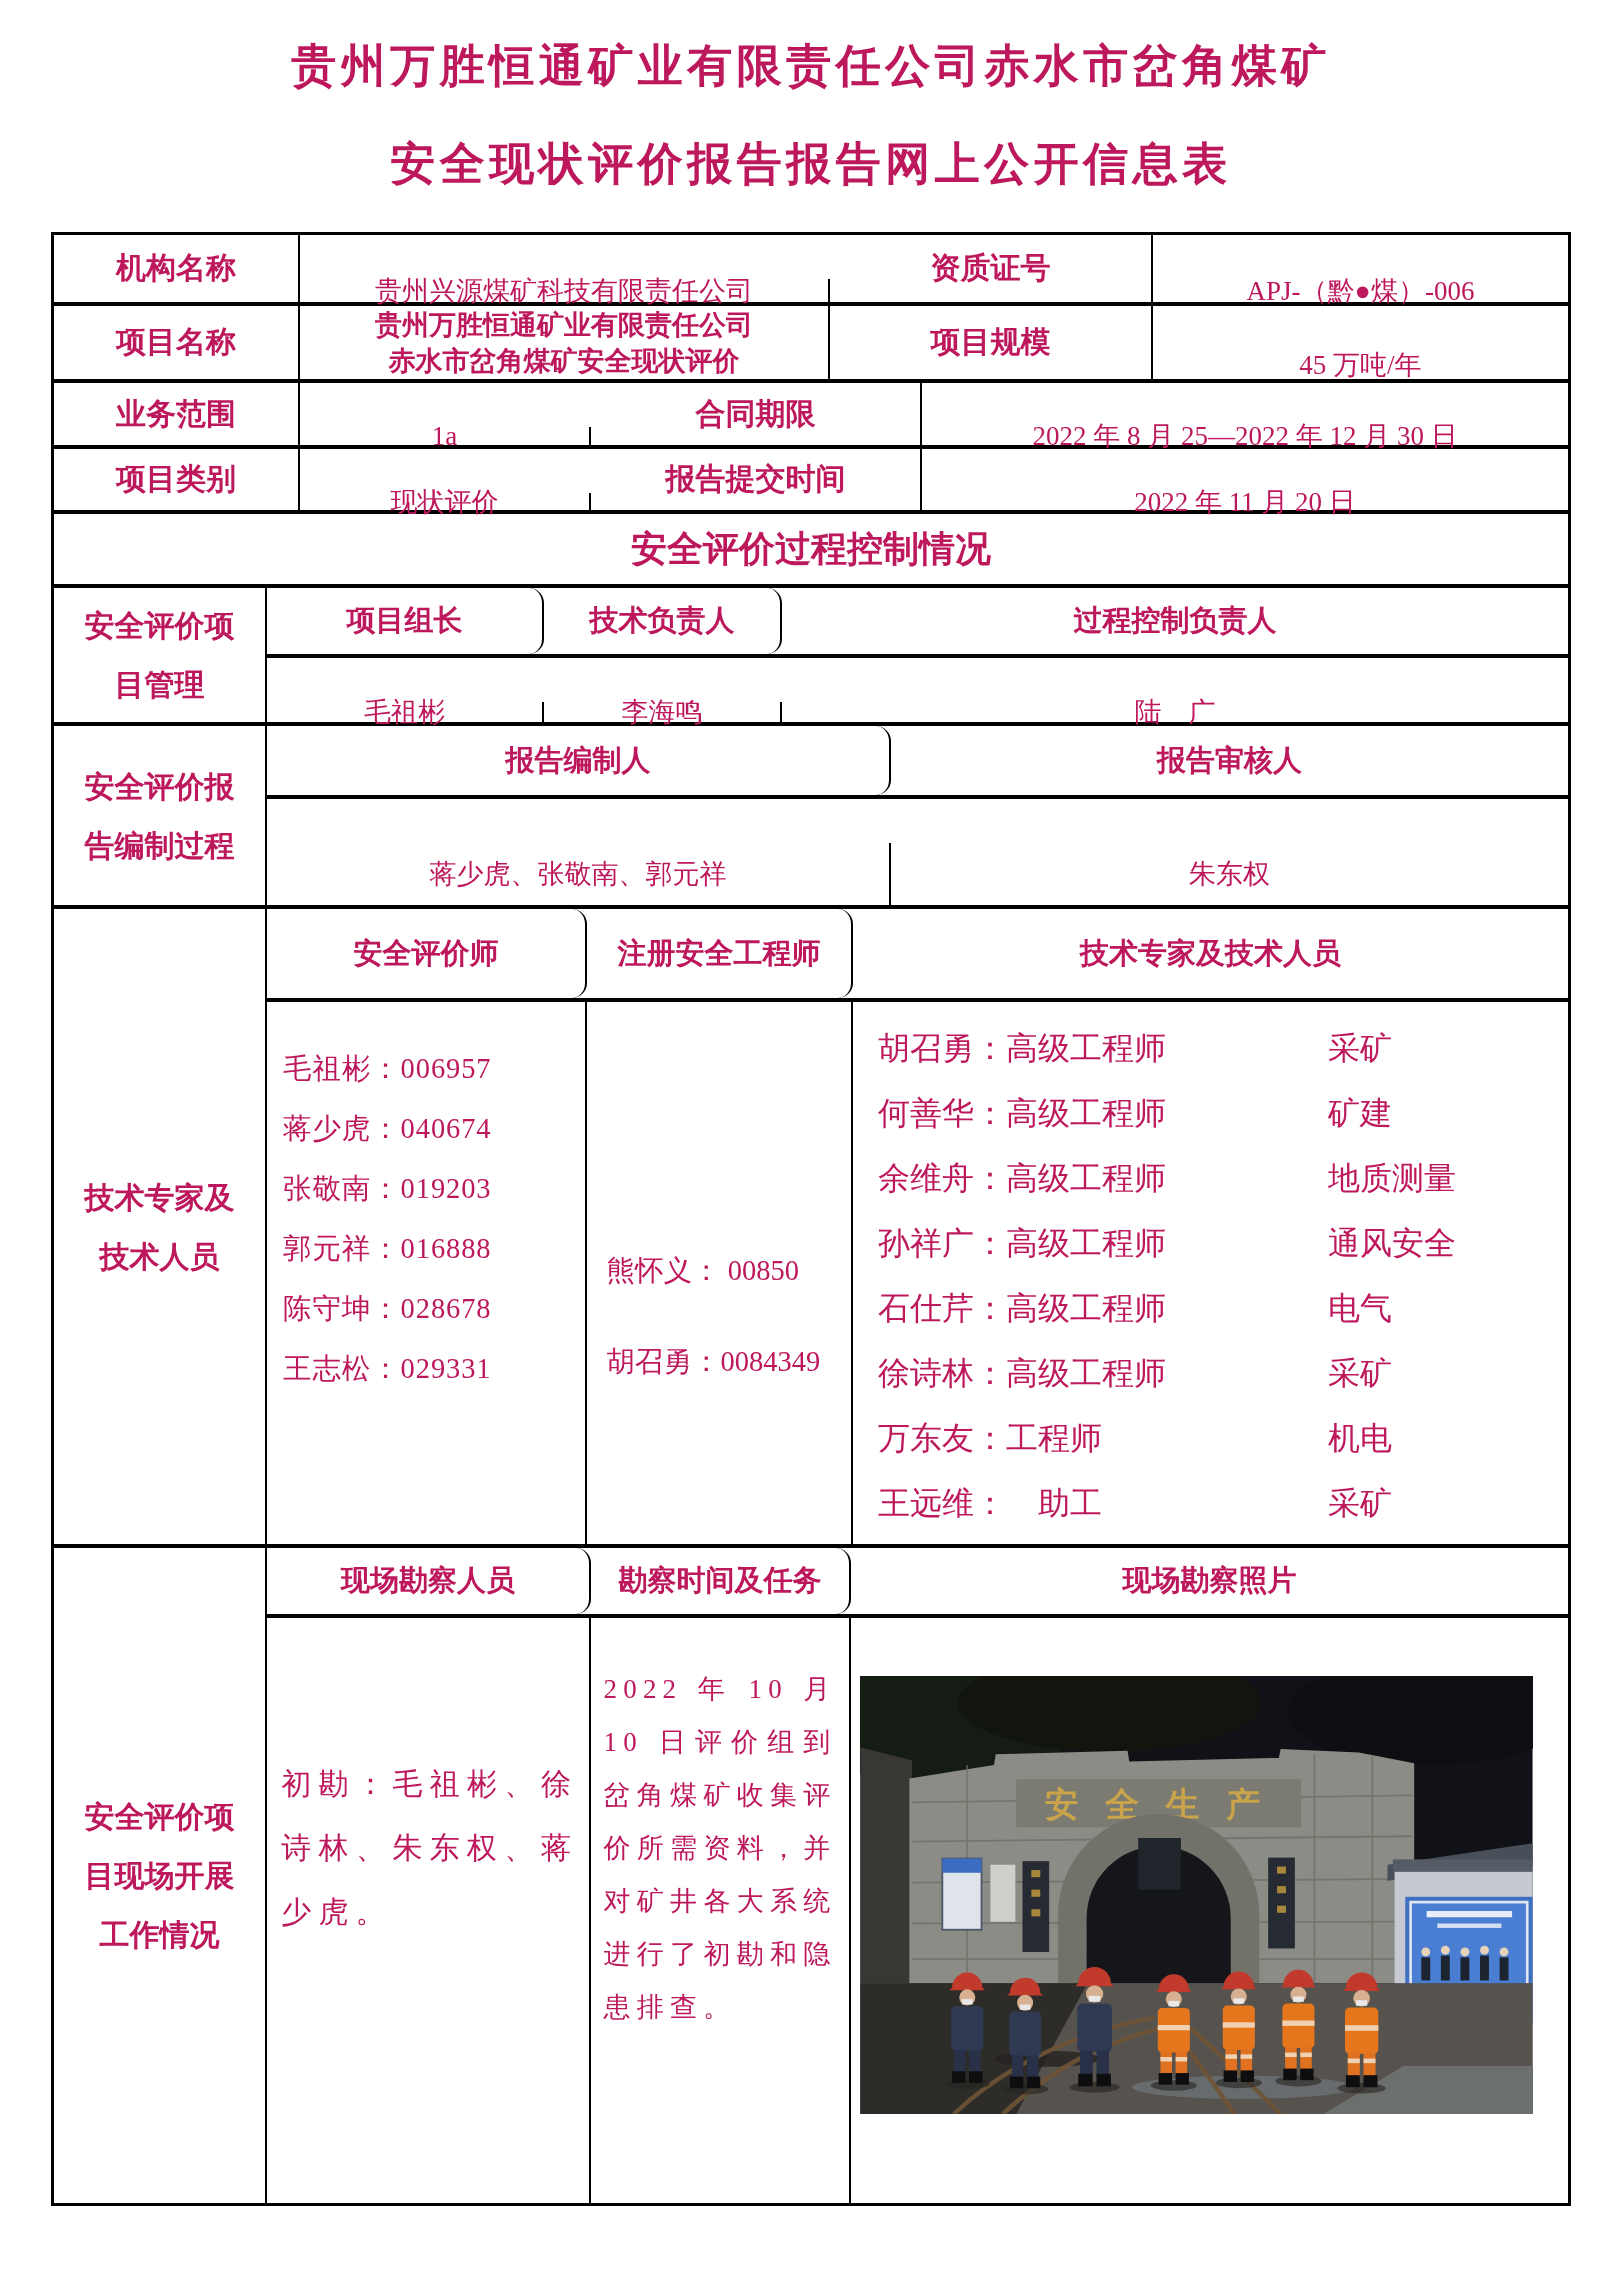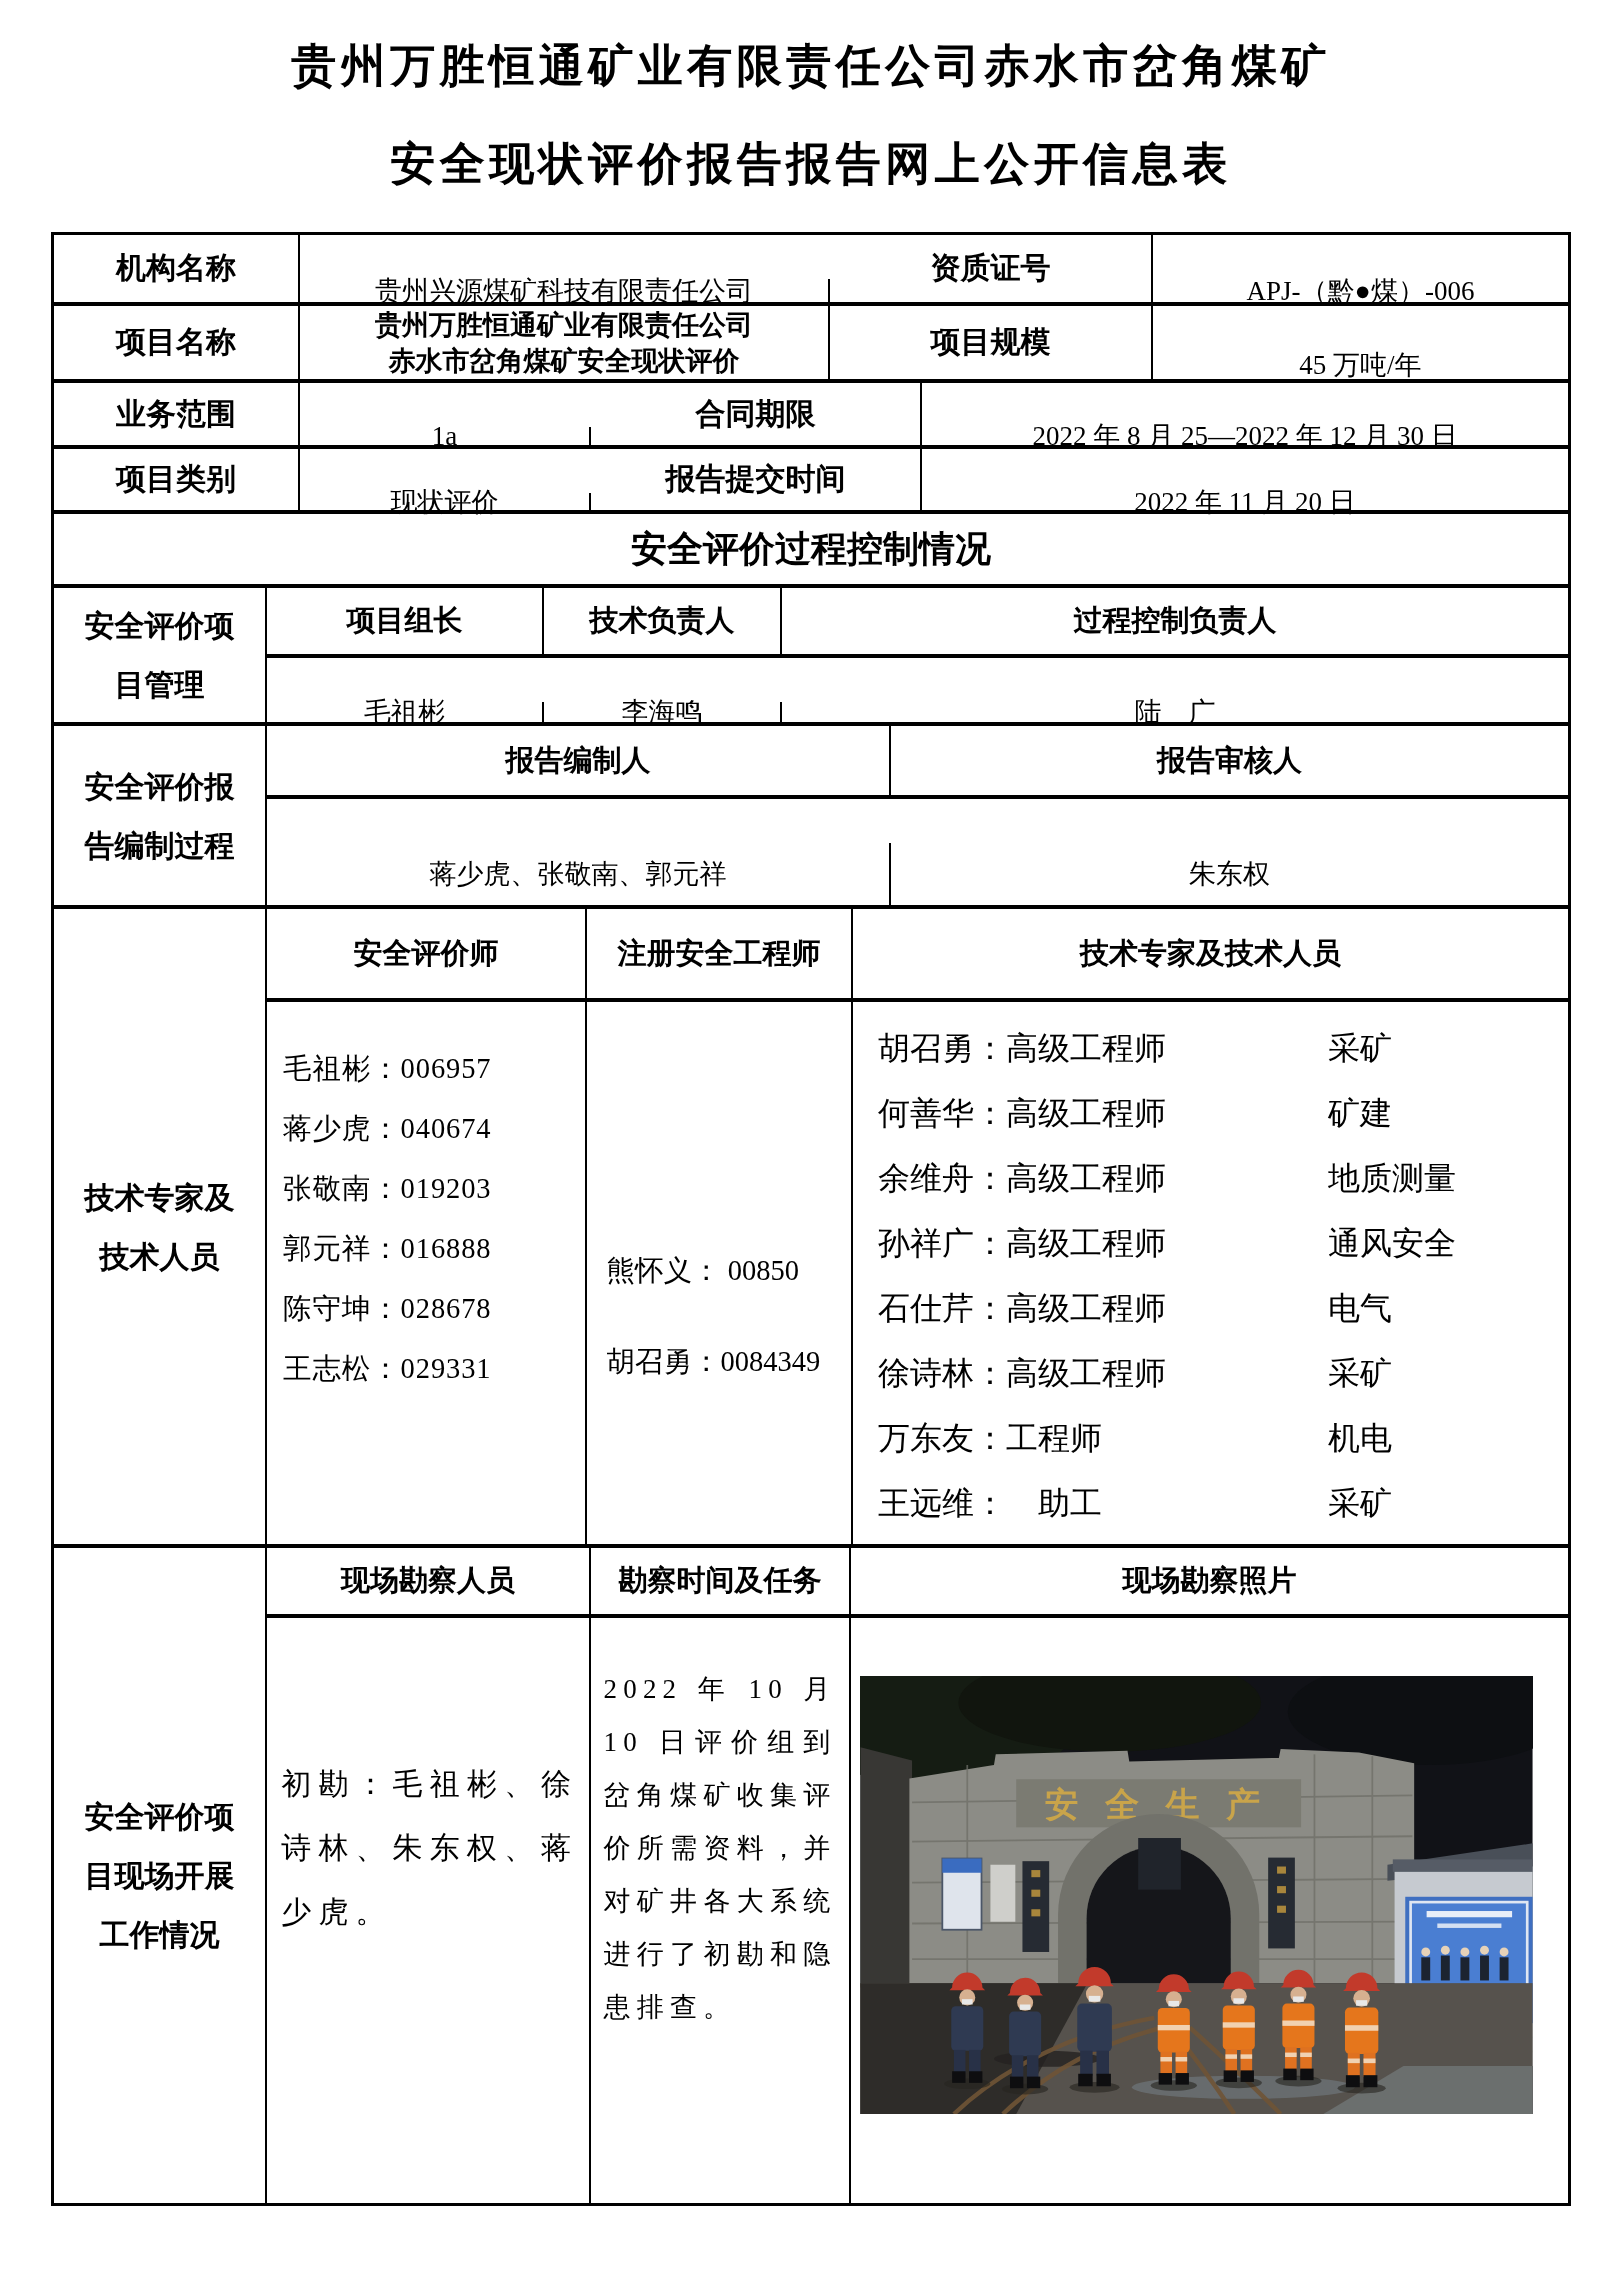--- a/index.html
+++ b/index.html
@@ -1,17 +1,17 @@
 <!DOCTYPE html>
 <html style="font-size:14.3px"><head>
 <meta charset="utf-8">
 <style>
   html,body{margin:0;padding:0;background:#888;}
   .page{width:1622px;height:2293px;background:#fff;position:relative;margin:0 auto;
-        font-family:"Liberation Serif","DejaVu Serif",serif;color:#000000;overflow:hidden;}
+        font-family:"Liberation Serif","DejaVu Serif",serif;color:#be185d;overflow:hidden;}
 
   
   .hei{font-family:"Liberation Sans","DejaVu Sans",sans-serif;font-weight:bold;}
   .t1{padding-top:36px;}
   .t1,.t2{text-align:center;font-size:45px;letter-spacing:4.5px;line-height:59px;}
   .t2{margin-top:39px;}
 
   
   .tbl{position:absolute;left:51px;top:232px;width:1520px;box-sizing:border-box;
        border:3.6px solid #000;background:#fff;}
@@ -31,21 +31,21 @@
   
   .sect{display:flex;border-bottom:4.5px solid #000;box-sizing:border-box;}
   .sect.lastsect{border-bottom:none;}
   .sA{height:138px}.sB{height:183px}.sC{height:639px}.sD{height:655px}
   .slabel{width:213px;border-right:2.7px solid #000;box-sizing:border-box;display:flex;
           align-items:center;justify-content:center;}
   .slabel .lab-text{display:inline-block;width:159px;text-align:center;line-height:59px;
           font-size:30px;font-family:"Liberation Sans","DejaVu Sans",sans-serif;font-weight:bold;}
   .sbody{flex:1;display:flex;flex-direction:column;min-width:0;}
   .shead{display:flex;border-bottom:4.5px solid #000;box-sizing:border-box;}
-  .shead .c{font-family:"Liberation Sans","DejaVu Sans",sans-serif;font-weight:bold;font-size:29px;}
+  .shead .c{font-family:"Liberation Sans","DejaVu Sans",sans-serif;font-weight:bold;font-size:29px;border-radius:15px;}
   .sval{display:flex;flex:1;min-height:0;}
   .hA{height:70px}.hB{height:73px}.hC{height:93px}.hD{height:70px}
   .w311{width:277px}.w267{width:238px}.w579{width:624px}
   .w359{width:320px}.w298{width:266px}.w364{width:324px}.w292{width:260px}
 
   
   .blk{display:block;text-align:left;}
   .ev-list{padding:37px 0 0 16px;font-size:28.5px;line-height:60px;letter-spacing:0.9px;}
   .en-list{padding:223px 0 0 19.6px;font-size:28.5px;line-height:91px;}
   .exp-list{padding:14.3px 0 0 25px;font-size:32px;line-height:65px;}

